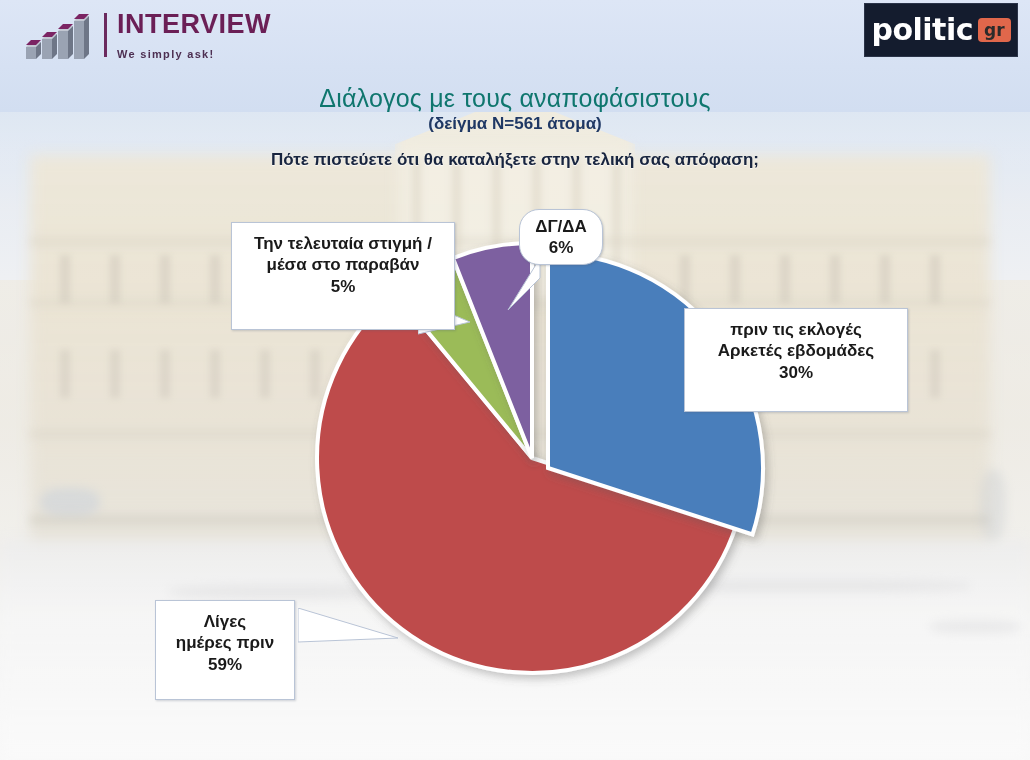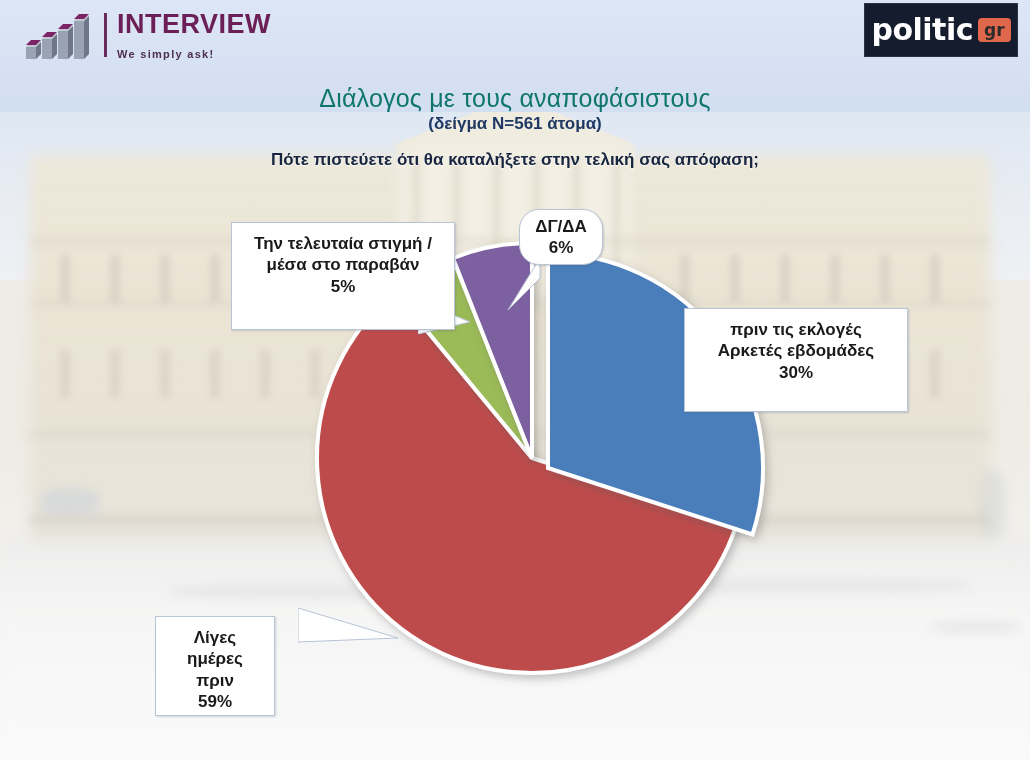--- a/index.html
+++ b/index.html
@@ -231,21 +231,21 @@
     padding: 10px 12px;
     box-sizing: border-box;
   }
   .callout .lbl { font-size: 17px; }
   .callout .pct { font-size: 17px; }
 
   #callout-lastminute { left: 184px; top: 222px; width: 224px; height: 108px; margin-left: 47px; }
   #callout-dgda      { left: 519px; top: 209px; width: 84px;  height: 56px;
                        padding: 6px 6px; border-radius: 20px; }
   #callout-weeks     { left: 684px; top: 308px; width: 224px; height: 104px; }
-  #callout-fewdays   { left: 155px; top: 600px; width: 120px; height: 100px; margin-top: 16px; }
+  #callout-fewdays   { left: 155px; top: 600px; width: 140px; height: 100px; }
 
   .tail { position: absolute; }
 </style>
 </head>
 <body>
 
 <div id="slide">
 
   <div id="bg">
     <div class="bg-sky"></div>

